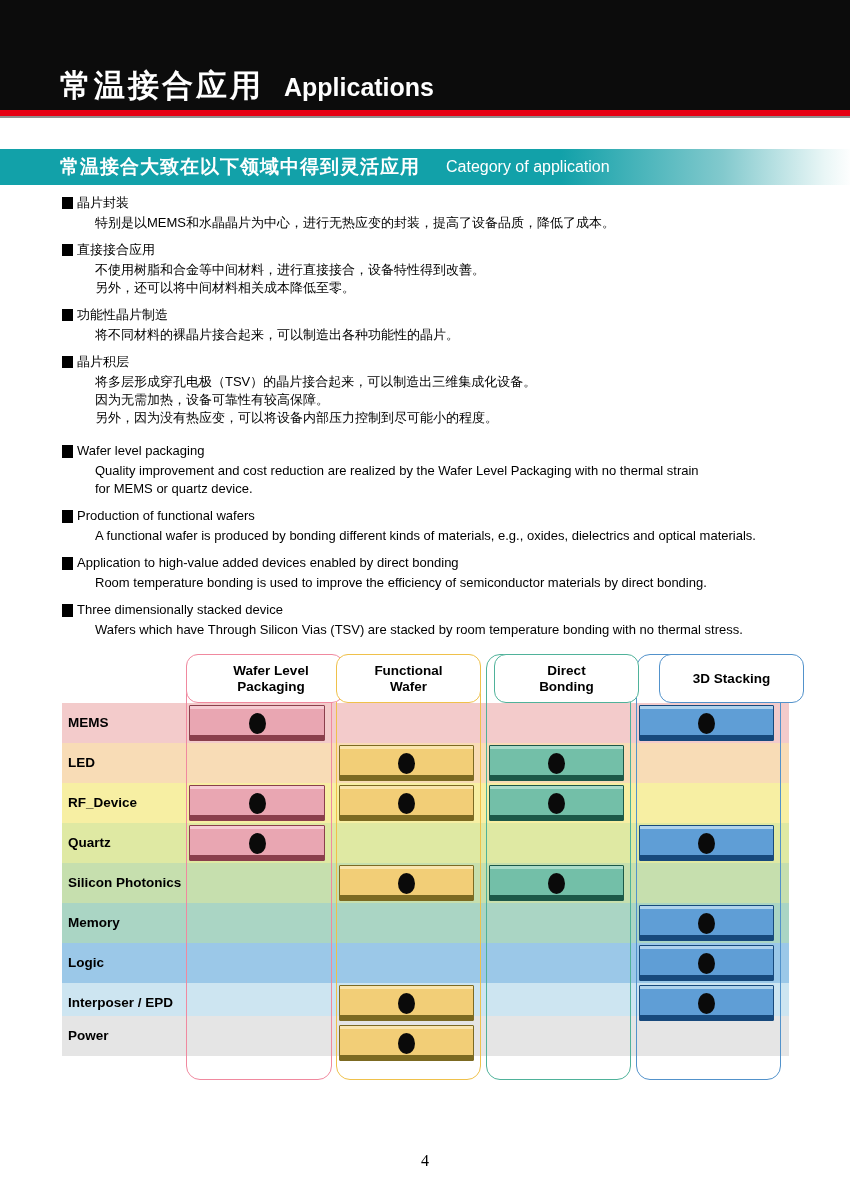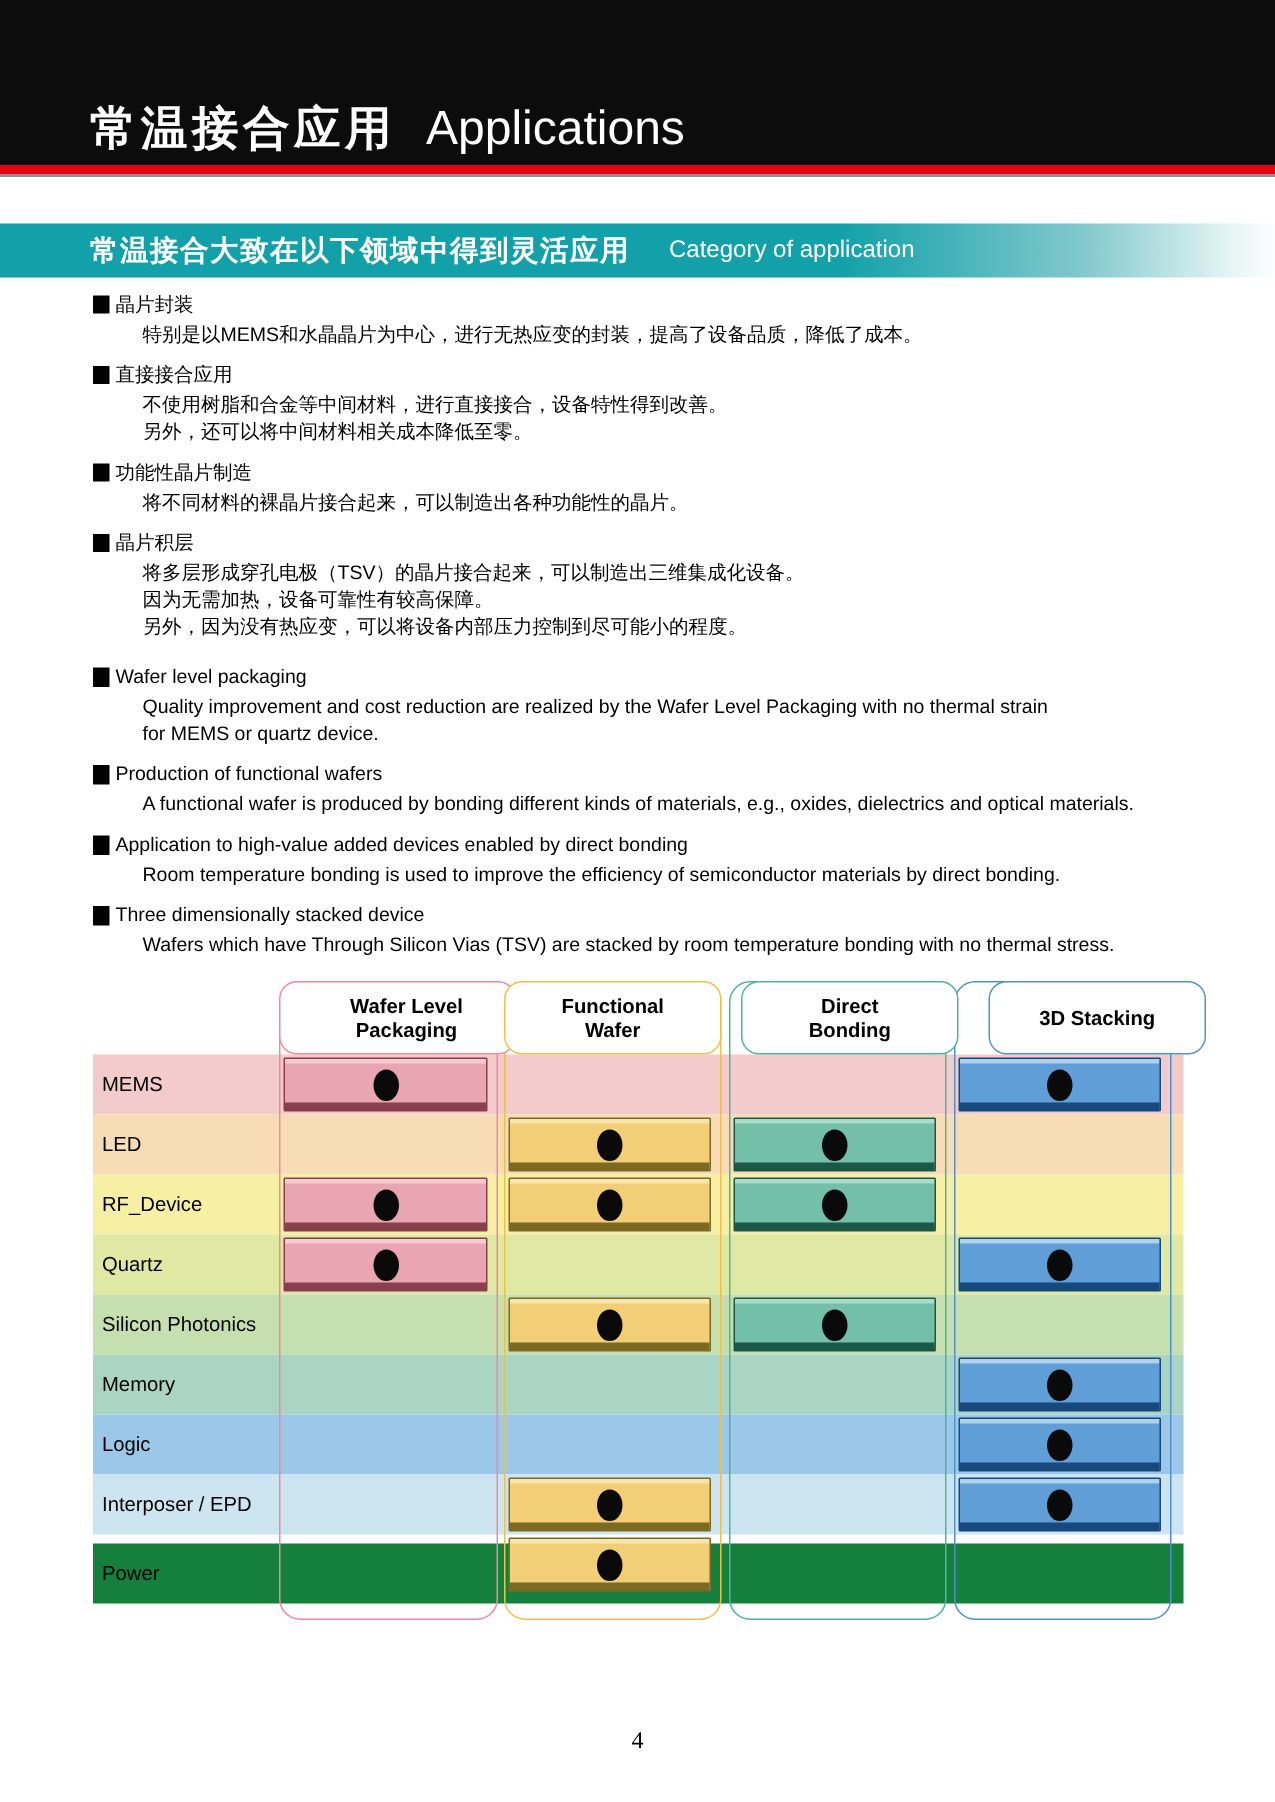--- a/index.html
+++ b/index.html
@@ -5,42 +5,42 @@
   html,body{margin:0;padding:0;background:#e9e9e9;}
   .page{
     position:relative;width:850px;height:1201px;margin:0 auto;
     background:#ffffff;overflow:hidden;
     font-family:"Liberation Sans","DejaVu Sans",sans-serif;color:#000;
   }
   
   .masthead{position:absolute;left:0;top:0;width:850px;height:110px;background:#0c0c0c;}
   .masthead-inner{position:absolute;left:60px;bottom:9px;display:flex;align-items:baseline;gap:20px;color:#fff;}
   .title-cn{font-size:31px;font-weight:bold;letter-spacing:3px;line-height:1;}
-  .title-en{font-size:32px;font-weight:normal;line-height:1;margin-top:14px;}
+  .title-en{font-size:25px;font-weight:bold;line-height:1;margin-top:14px;}
   .red-rule{position:absolute;left:0;top:110px;width:850px;height:6px;background:#e60013;box-shadow:0 2px 0 #8f8f8f;}
   
   .banner{
     position:absolute;left:0;top:149px;width:850px;height:36px;
     background:linear-gradient(90deg,#12a1a9 0%,#12a1a9 66%,#82c9cd 85%,#e9f6f6 97%,#fdfefe 100%);
     display:flex;align-items:center;color:#fff;
   }
   .banner-cn{margin-left:60px;font-size:19px;font-weight:bold;letter-spacing:1px;}
   .banner-en{margin-left:26px;font-size:16px;}
   
   .sections{position:absolute;left:62px;top:195px;width:745px;}
   .sec{margin-bottom:10px;}
   .gap-before{margin-top:16px;}
   .sec-h{font-size:13px;line-height:16px;margin-bottom:3px;display:flex;align-items:center;}
   .sq{display:inline-block;width:11px;height:12px;background:#000;margin-right:4px;flex:0 0 auto;}
   .sq-en{height:13px;}
   .sec-line{font-size:13px;line-height:18px;margin-left:33px;white-space:nowrap;}
   
   .matrix{position:absolute;left:62px;top:654px;width:727px;height:426px;}
   .mrow{position:absolute;left:0;width:727px;height:40px;}
-  .mrow-label{position:absolute;left:6px;top:0;height:40px;line-height:40px;font-size:13.5px;font-weight:normal;white-space:nowrap;}
+  .mrow-label{position:absolute;left:6px;top:0;height:40px;line-height:40px;font-size:13.5px;font-weight:bold;white-space:nowrap;}
   .col-outline{position:absolute;top:0;height:424px;border:1px solid;border-radius:14px;background:transparent;}
   .col-header{
     position:absolute;top:0;height:47px;border:1px solid;border-radius:12px;background:#fff;
     display:flex;flex-direction:column;align-items:center;justify-content:center;
     font-size:13.5px;font-weight:bold;line-height:16px;text-align:center;z-index:3;
   }
   .mcell{position:absolute;display:flex;align-items:center;justify-content:center;z-index:4;border:1px solid;border-radius:1px;}
   .dot{width:17px;height:21px;background:#0a0a0a;border-radius:50%;}
   
   .page-number{position:absolute;left:0;top:1152px;width:850px;text-align:center;
@@ -149,21 +149,21 @@
       </div>
       <div class="mrow" style="top: 249px; background: rgb(170, 213, 196); z-index: 1;">
         <span class="mrow-label">Memory</span>
       </div>
       <div class="mrow" style="top: 289px; background: rgb(155, 200, 232); z-index: 1;">
         <span class="mrow-label">Logic</span>
       </div>
       <div class="mrow" style="top: 329px; background: rgb(205, 229, 241); z-index: 1;">
         <span class="mrow-label">Interposer / EPD</span>
       </div>
-      <div class="mrow" style="top: 375px; background: #15803d; z-index: 1;">
+      <div class="mrow" style="top: 362px; background: #e5e5e5; z-index: 1;">
         <span class="mrow-label">Power</span>
       </div>
       <div class="col-outline" style="left: 124px; width: 144px; border-color: rgb(240, 137, 159); z-index: 2;"></div>
       <div class="col-header" style="left: 124px; width: 144px; border-color: rgb(240, 137, 159); padding-left: 12px;">
         <div>Wafer Level</div>
         <div>Packaging</div>
       </div>
       <div class="col-outline" style="left: 274px; width: 143px; border-color: rgb(239, 193, 75); z-index: 2;"></div>
       <div class="col-header" style="left: 274px; width: 143px; border-color: rgb(239, 193, 75);">
         <div>Functional</div>

